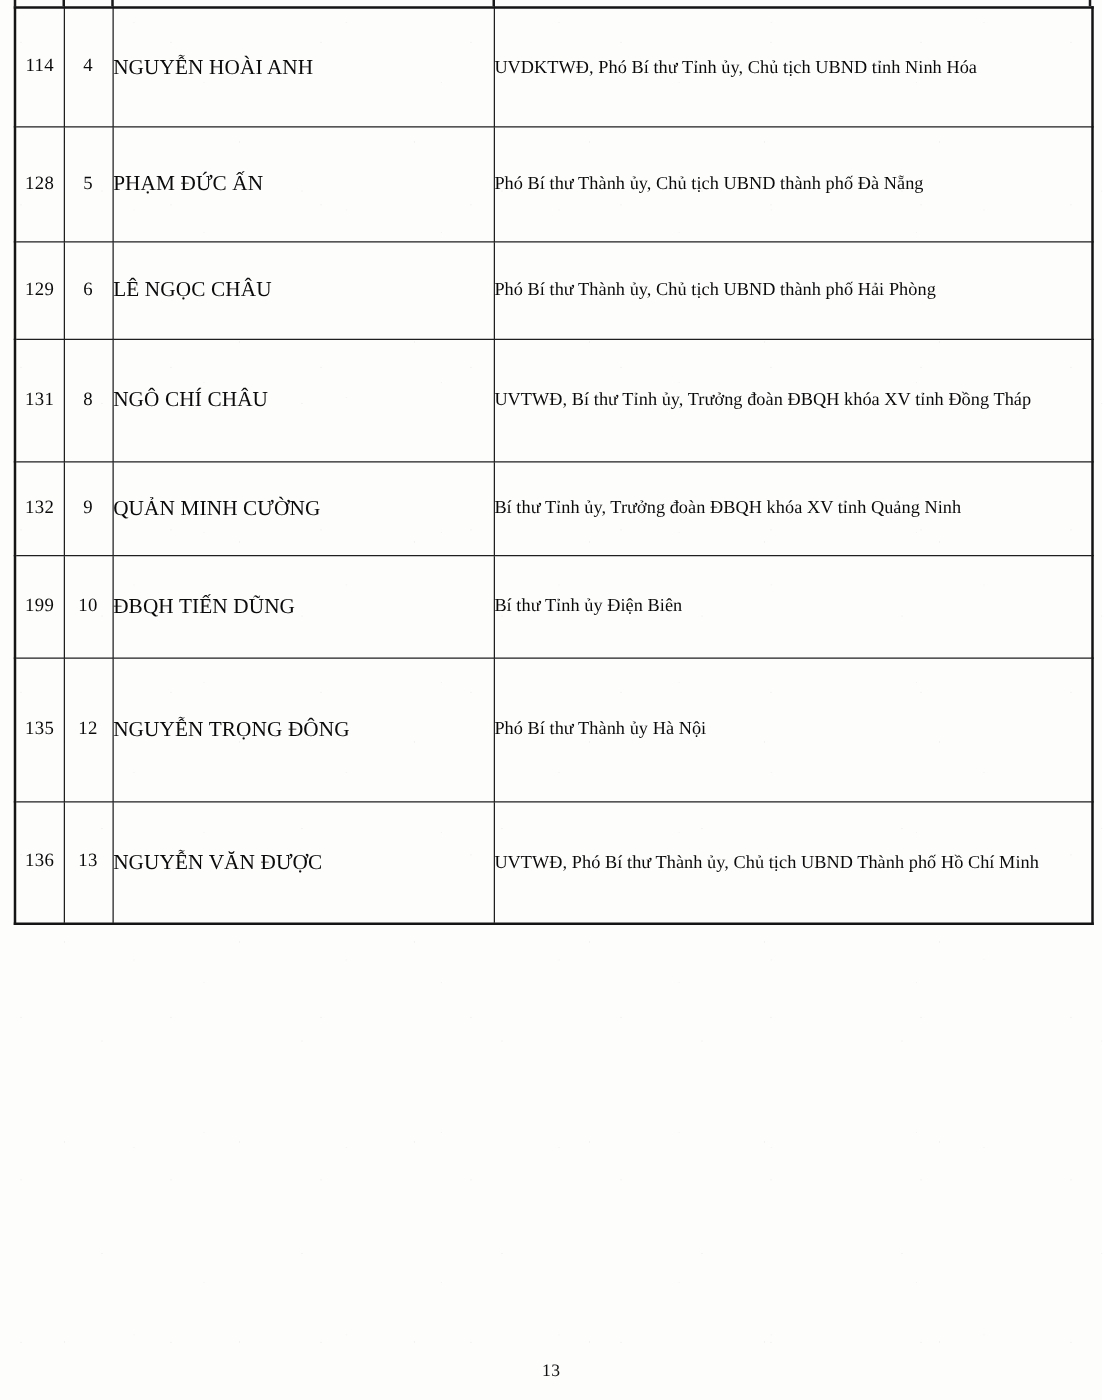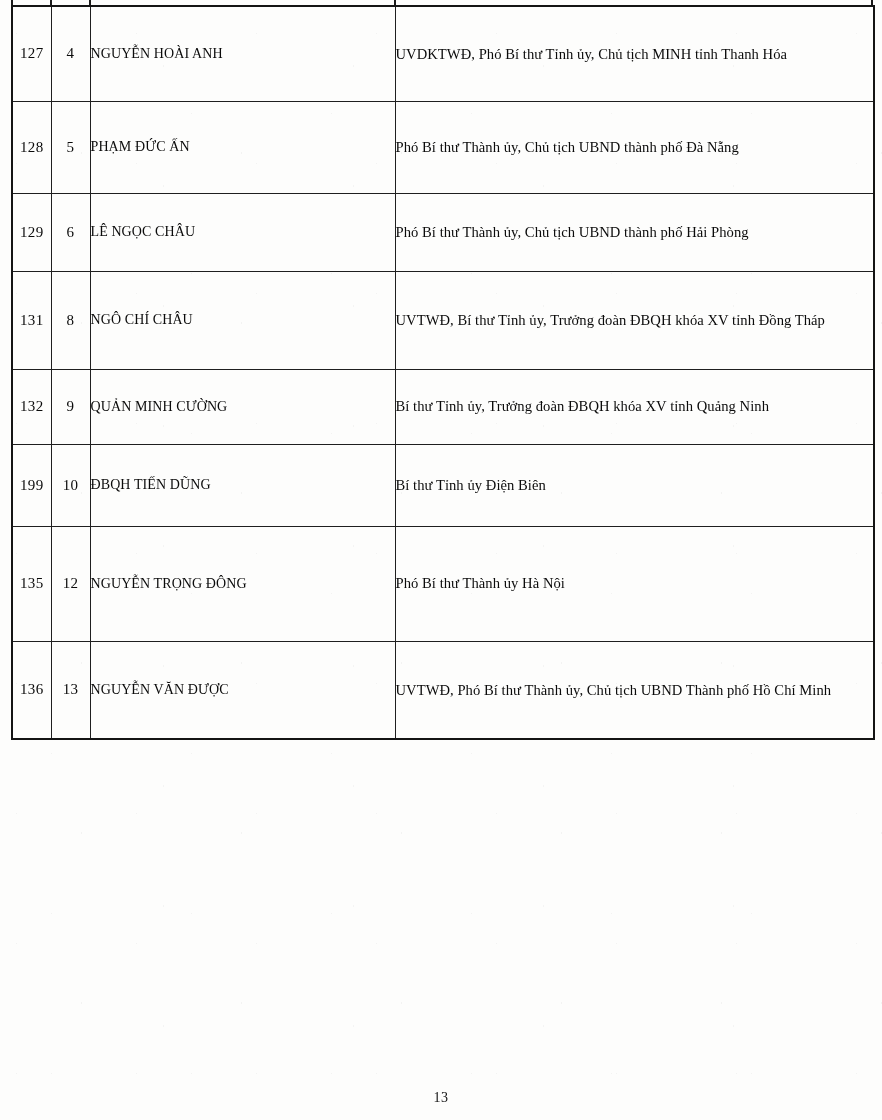--- a/index.html
+++ b/index.html
@@ -80,21 +80,21 @@
     letter-spacing: 0.3px;
   }
   td.cell-num {
     text-align: center;
     font-size: 15px;
     letter-spacing: 0.3px;
   }
   td.cell-name {
     padding-left: 6px;
     padding-right: 4px;
-    font-size: 14px;
+    font-size: 17px;
     letter-spacing: 0.1px;
     white-space: nowrap;
   }
   td.cell-pos {
     padding-left: 7px;
     padding-right: 6px;
     font-size: 14.6px;
     line-height: 1.52;
     text-align: justify;
     text-justify: inter-word;
@@ -148,25 +148,25 @@
   <table class="doc-table">
     <colgroup>
       <col class="c-idx">
       <col class="c-num">
       <col class="c-name">
       <col class="c-pos">
     </colgroup>
     <tbody>
 
       <tr style="height:95px">
-        <td class="cell-idx">127</td>
+        <td class="cell-idx">114</td>
         <td class="cell-num">4</td>
         <td class="cell-name">NGUYỄN HOÀI ANH</td>
         <td class="cell-pos">
-            <span class="pos-inner">UVDKTWĐ, Phó Bí thư Tỉnh ủy, Chủ tịch MINH tỉnh Thanh Hóa</span>
+            <span class="pos-inner">UVDKTWĐ, Phó Bí thư Tỉnh ủy, Chủ tịch UBND tỉnh Ninh Hóa</span>
           </td>
       </tr>
 
       <tr style="height:92px">
         <td class="cell-idx">128</td>
         <td class="cell-num">5</td>
         <td class="cell-name">PHẠM ĐỨC ẤN</td>
         <td class="cell-pos">
             <span class="pos-inner">Phó Bí thư Thành ủy, Chủ tịch UBND thành phố Đà Nẵng</span>
           </td>

